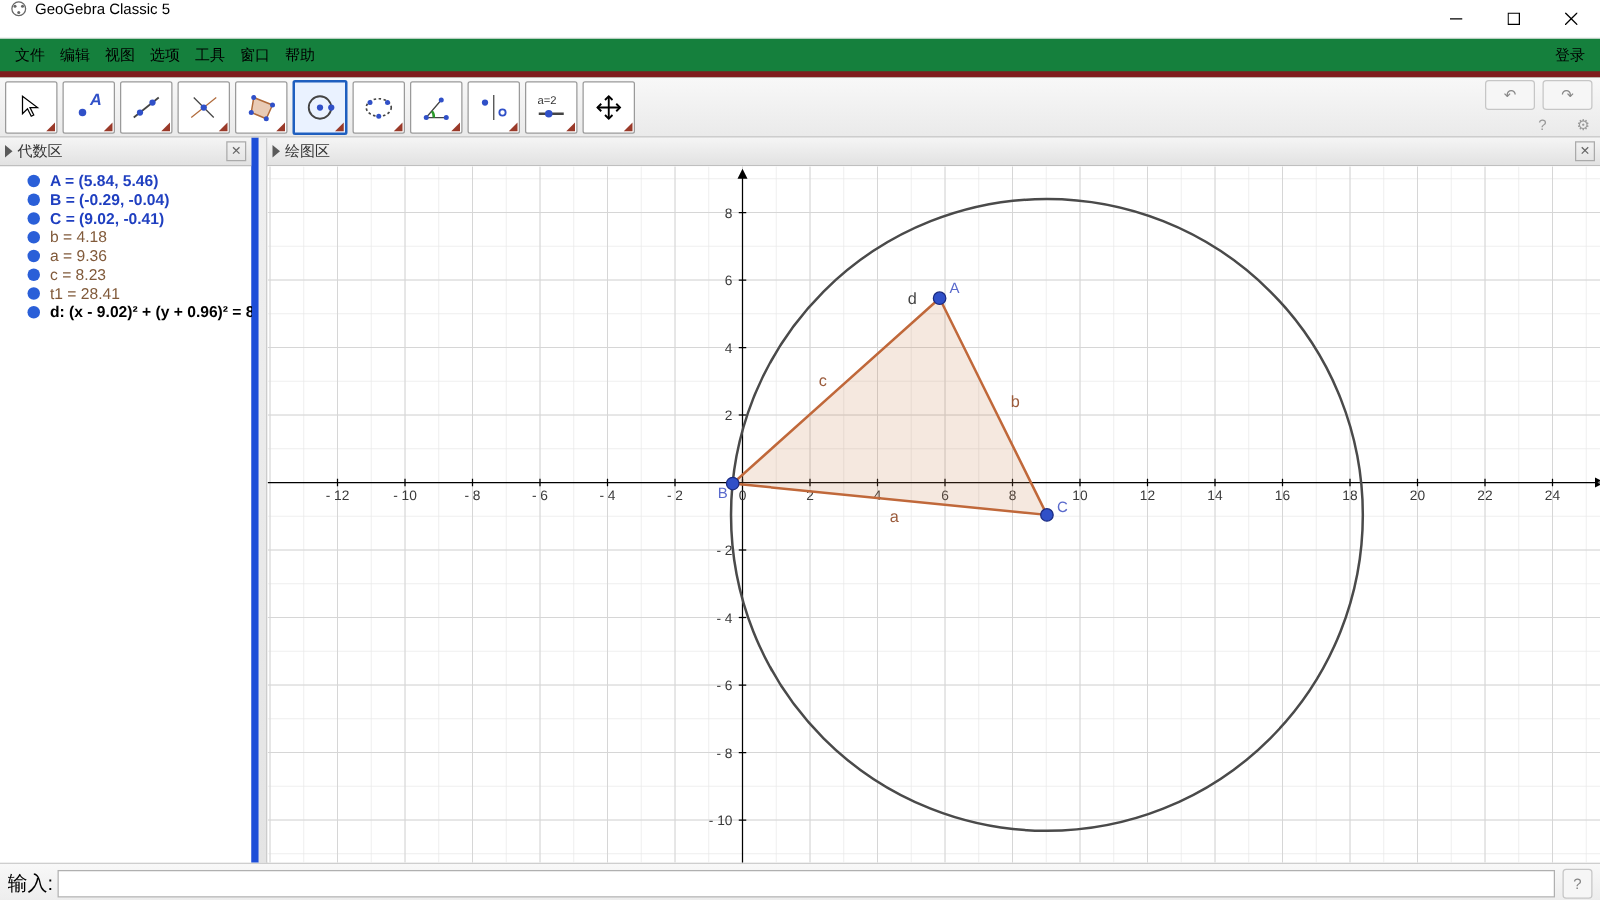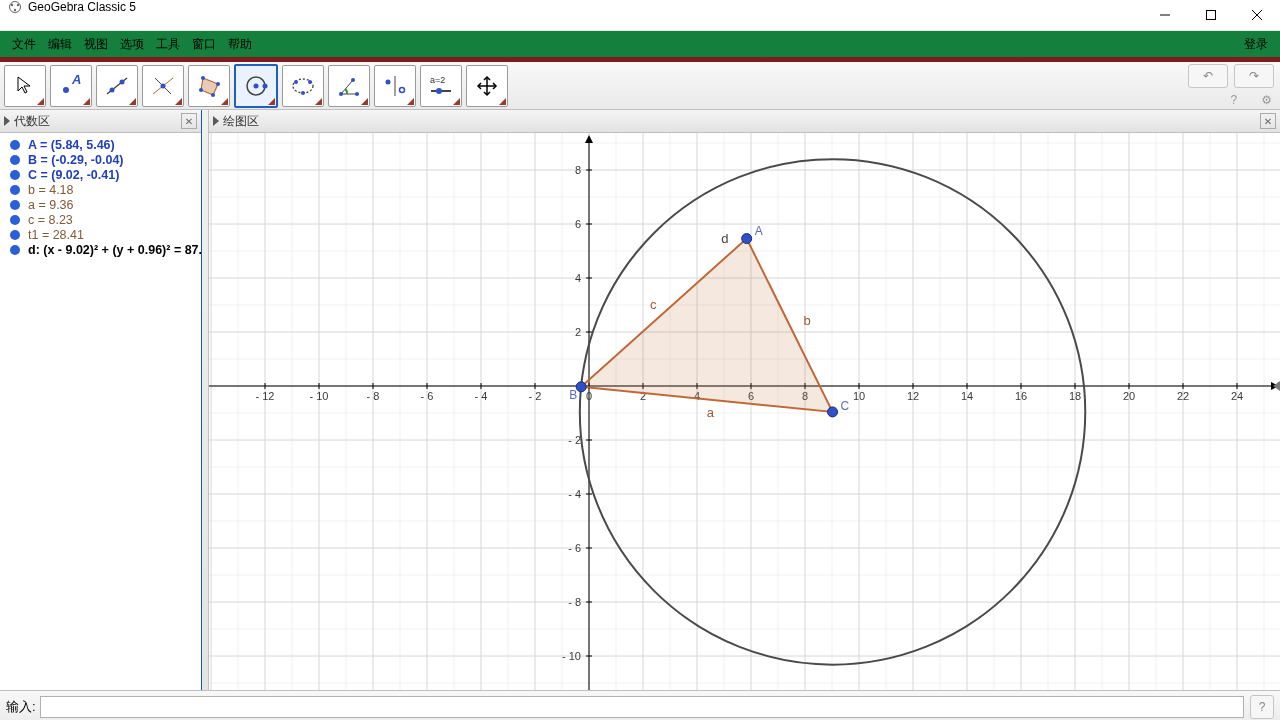--- a/index.html
+++ b/index.html
@@ -20,34 +20,34 @@
   .toolbtn.selected{border:2px solid #1f5fbf;background:#eaf2ff}
   .toolbtn .tri{position:absolute;right:1px;bottom:1px;width:0;height:0;border-left:7px solid transparent;border-bottom:7px solid #9a3a2a}
   .toolbar .rightctrls{position:absolute;right:6px;top:2px;display:flex;gap:6px}
   .undo,.redo{width:38px;height:22px;border:1px solid #c6c6c6;background:#f6f6f6;border-radius:3px;display:flex;align-items:center;justify-content:center;color:#888}
   .helpgear{position:absolute;right:8px;bottom:2px;display:flex;gap:24px;color:#9a9a9a}
   
   .panels{display:flex;height:580px}
   .panel-header{height:22px;background:linear-gradient(#f5f5f5,#e2e2e2);border-bottom:1px solid #bfbfbf;display:flex;align-items:center;padding:0 4px;font-size:12px;color:#333}
   .panel-header .tri{display:inline-block;width:0;height:0;border-top:5px solid transparent;border-bottom:5px solid transparent;border-left:6px solid #5a5a5a;margin-right:4px}
   .panel-header .close{margin-left:auto;width:14px;height:14px;border:1px solid #aaa;display:flex;align-items:center;justify-content:center;font-size:10px;color:#666;cursor:pointer}
-  .algebra{width:201px;border-right:1px solid #1d4ed8;display:flex;flex-direction:column;background:#fff}
+  .algebra{width:201px;border-right:6px solid #1d4ed8;display:flex;flex-direction:column;background:#fff}
   .algebra .list{padding:4px 6px;overflow:auto;flex:1}
-  .alg-item{display:flex;align-items:center;margin:1px 4px;font-size:12.5px;white-space:nowrap}
+  .alg-item{display:flex;align-items:center;margin:1px 16px;font-size:12.5px;white-space:nowrap}
   .bullet{width:10px;height:10px;border-radius:50%;background:#2a5fd8;margin-right:8px;flex:0 0 auto}
   .alg-point{color:#1f3fc0;font-weight:bold}
   .alg-brown{color:#815a3a}
   .alg-black{color:#000;font-weight:bold}
   .divider{width:6px;background:linear-gradient(#f0f0f0,#e4e4e4);border-right:1px solid #bfbfbf;cursor:col-resize}
   .graphics{flex:1;display:flex;flex-direction:column;position:relative}
   .graphics .canvas-wrap{flex:1;position:relative;overflow:hidden;background:#fff}
   svg.plot{position:absolute;left:0;top:0}
   
   .inputbar{height:32px;border-top:1px solid #bfbfbf;background:linear-gradient(#f8f8f8,#ececec);display:flex;align-items:center;padding:0 6px}
-  .inputbar label{font-size:13px;margin-right:4px}
+  .inputbar label{font-size:16px;margin-right:4px}
   .inputbar input{flex:1;height:20px;border:1px solid #b0b0b0;background:#fff;padding:0 4px;font-size:12px}
   .inputbar .help{width:22px;height:22px;margin-left:6px;border:1px solid #c6c6c6;border-radius:3px;display:flex;align-items:center;justify-content:center;color:#888;background:#f6f6f6}
 </style>
 </head>
 <body>
 
 <div class="titlebar">
   <span class="app-icon">
     <svg width="14" height="14" viewBox="0 0 14 14">
         <circle cx="7" cy="7" r="5.5" fill="none" stroke="#666" stroke-width="1"></circle>

